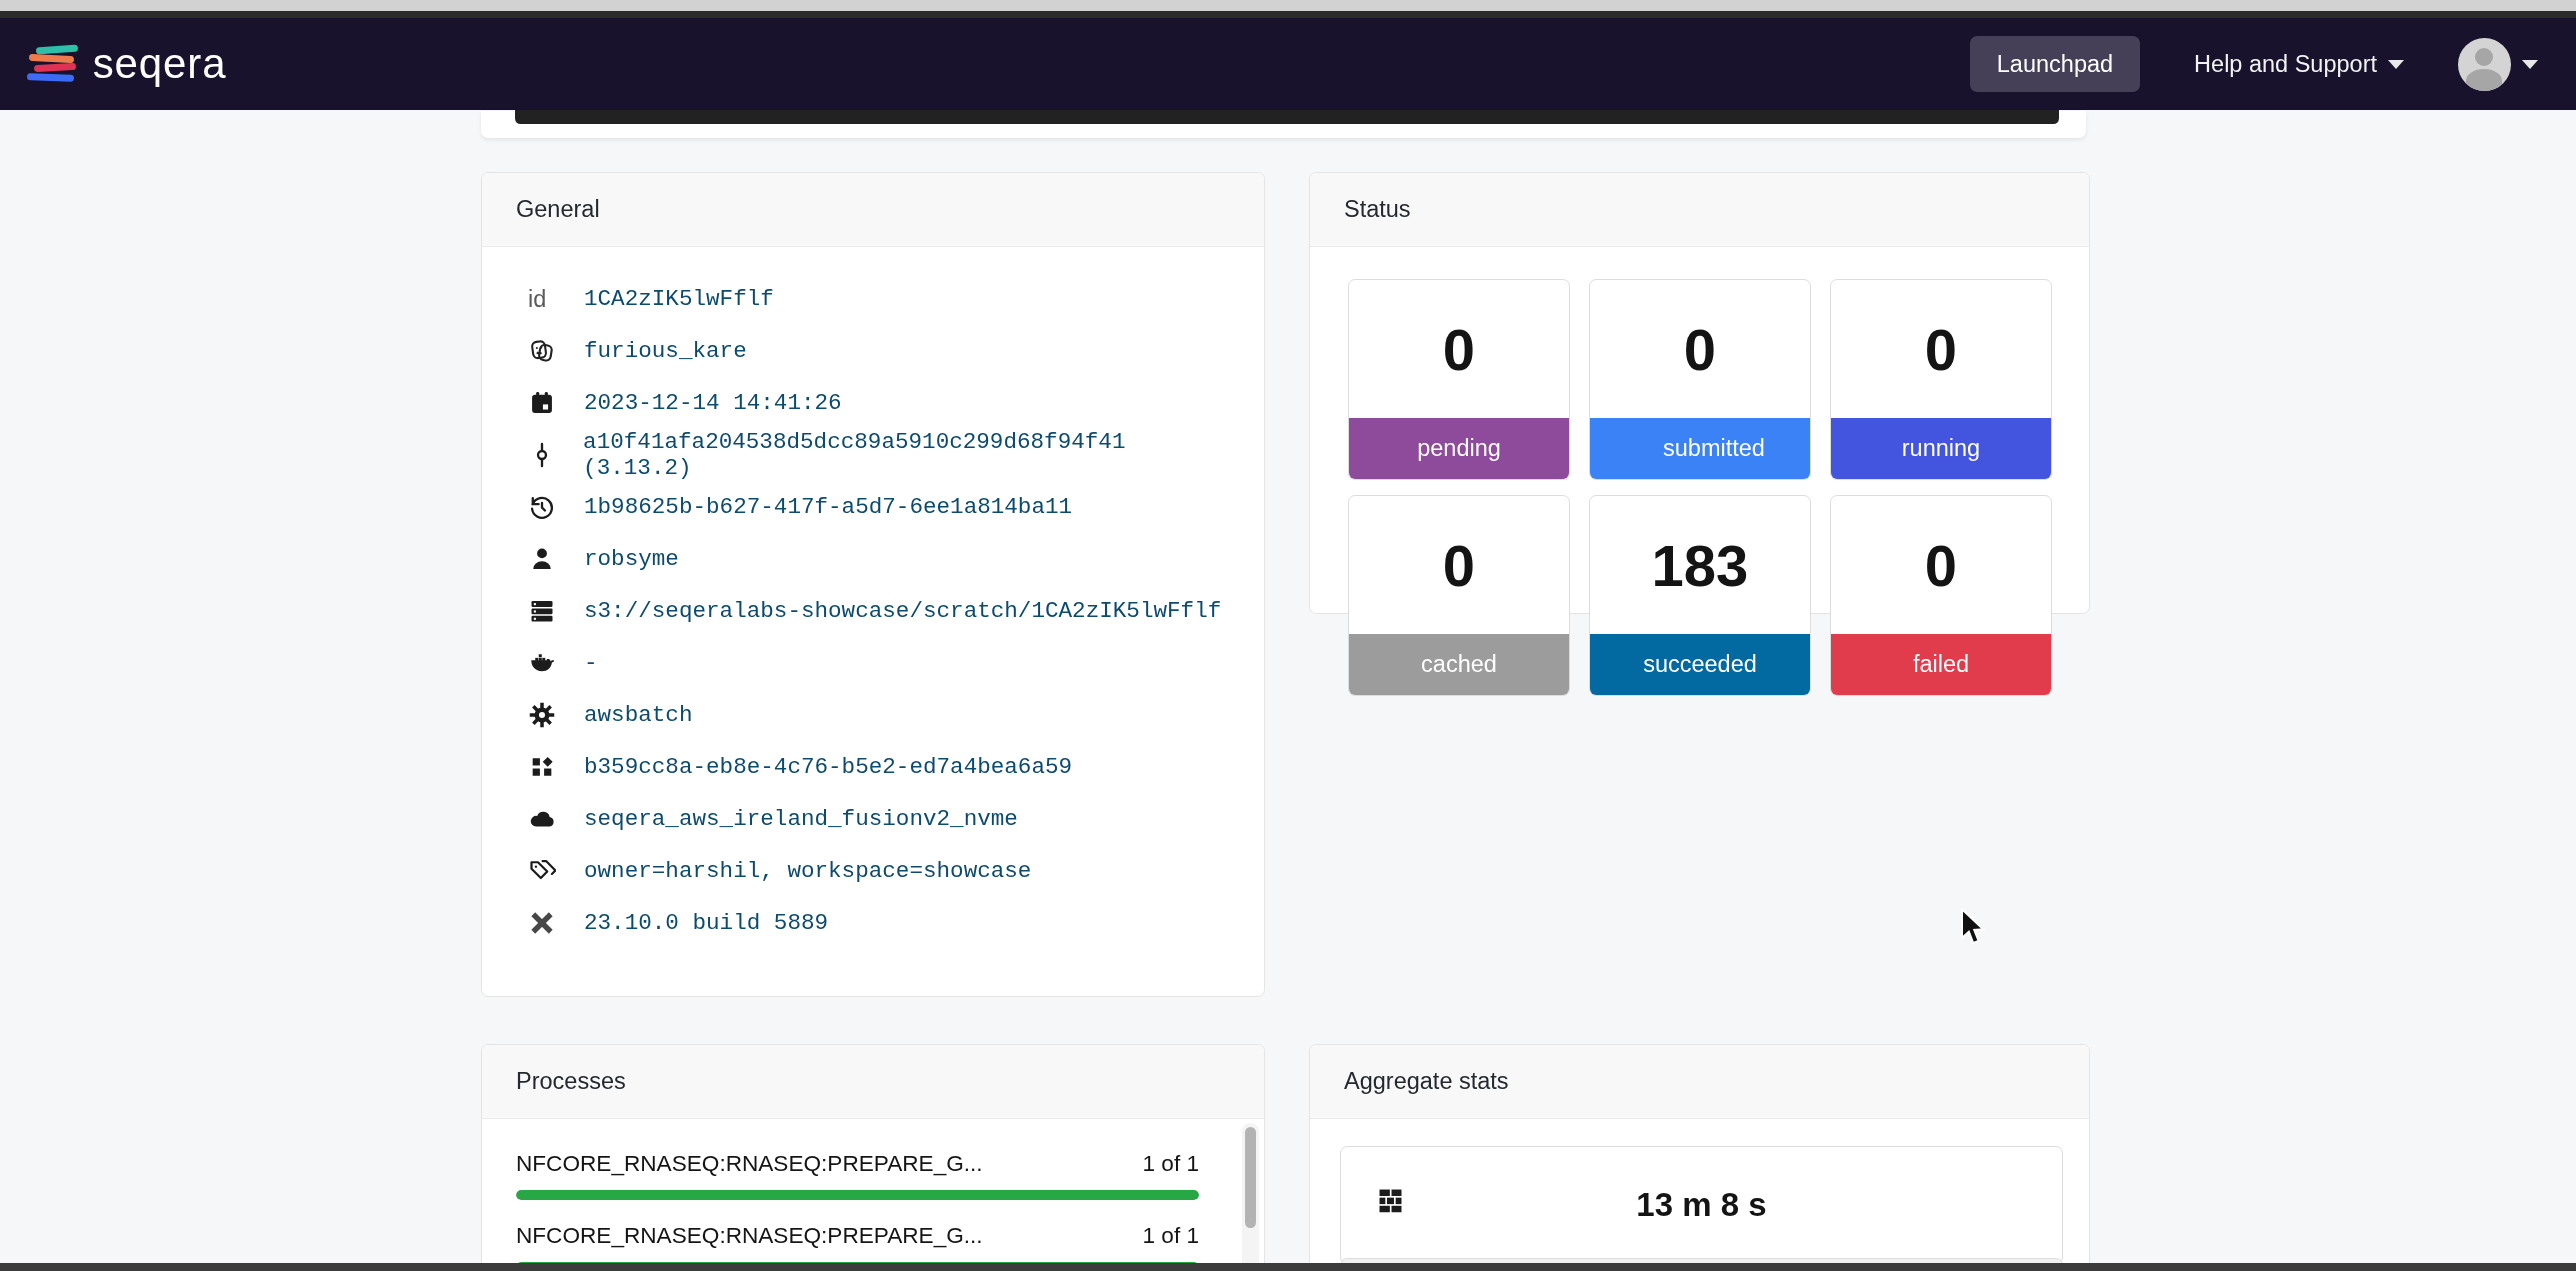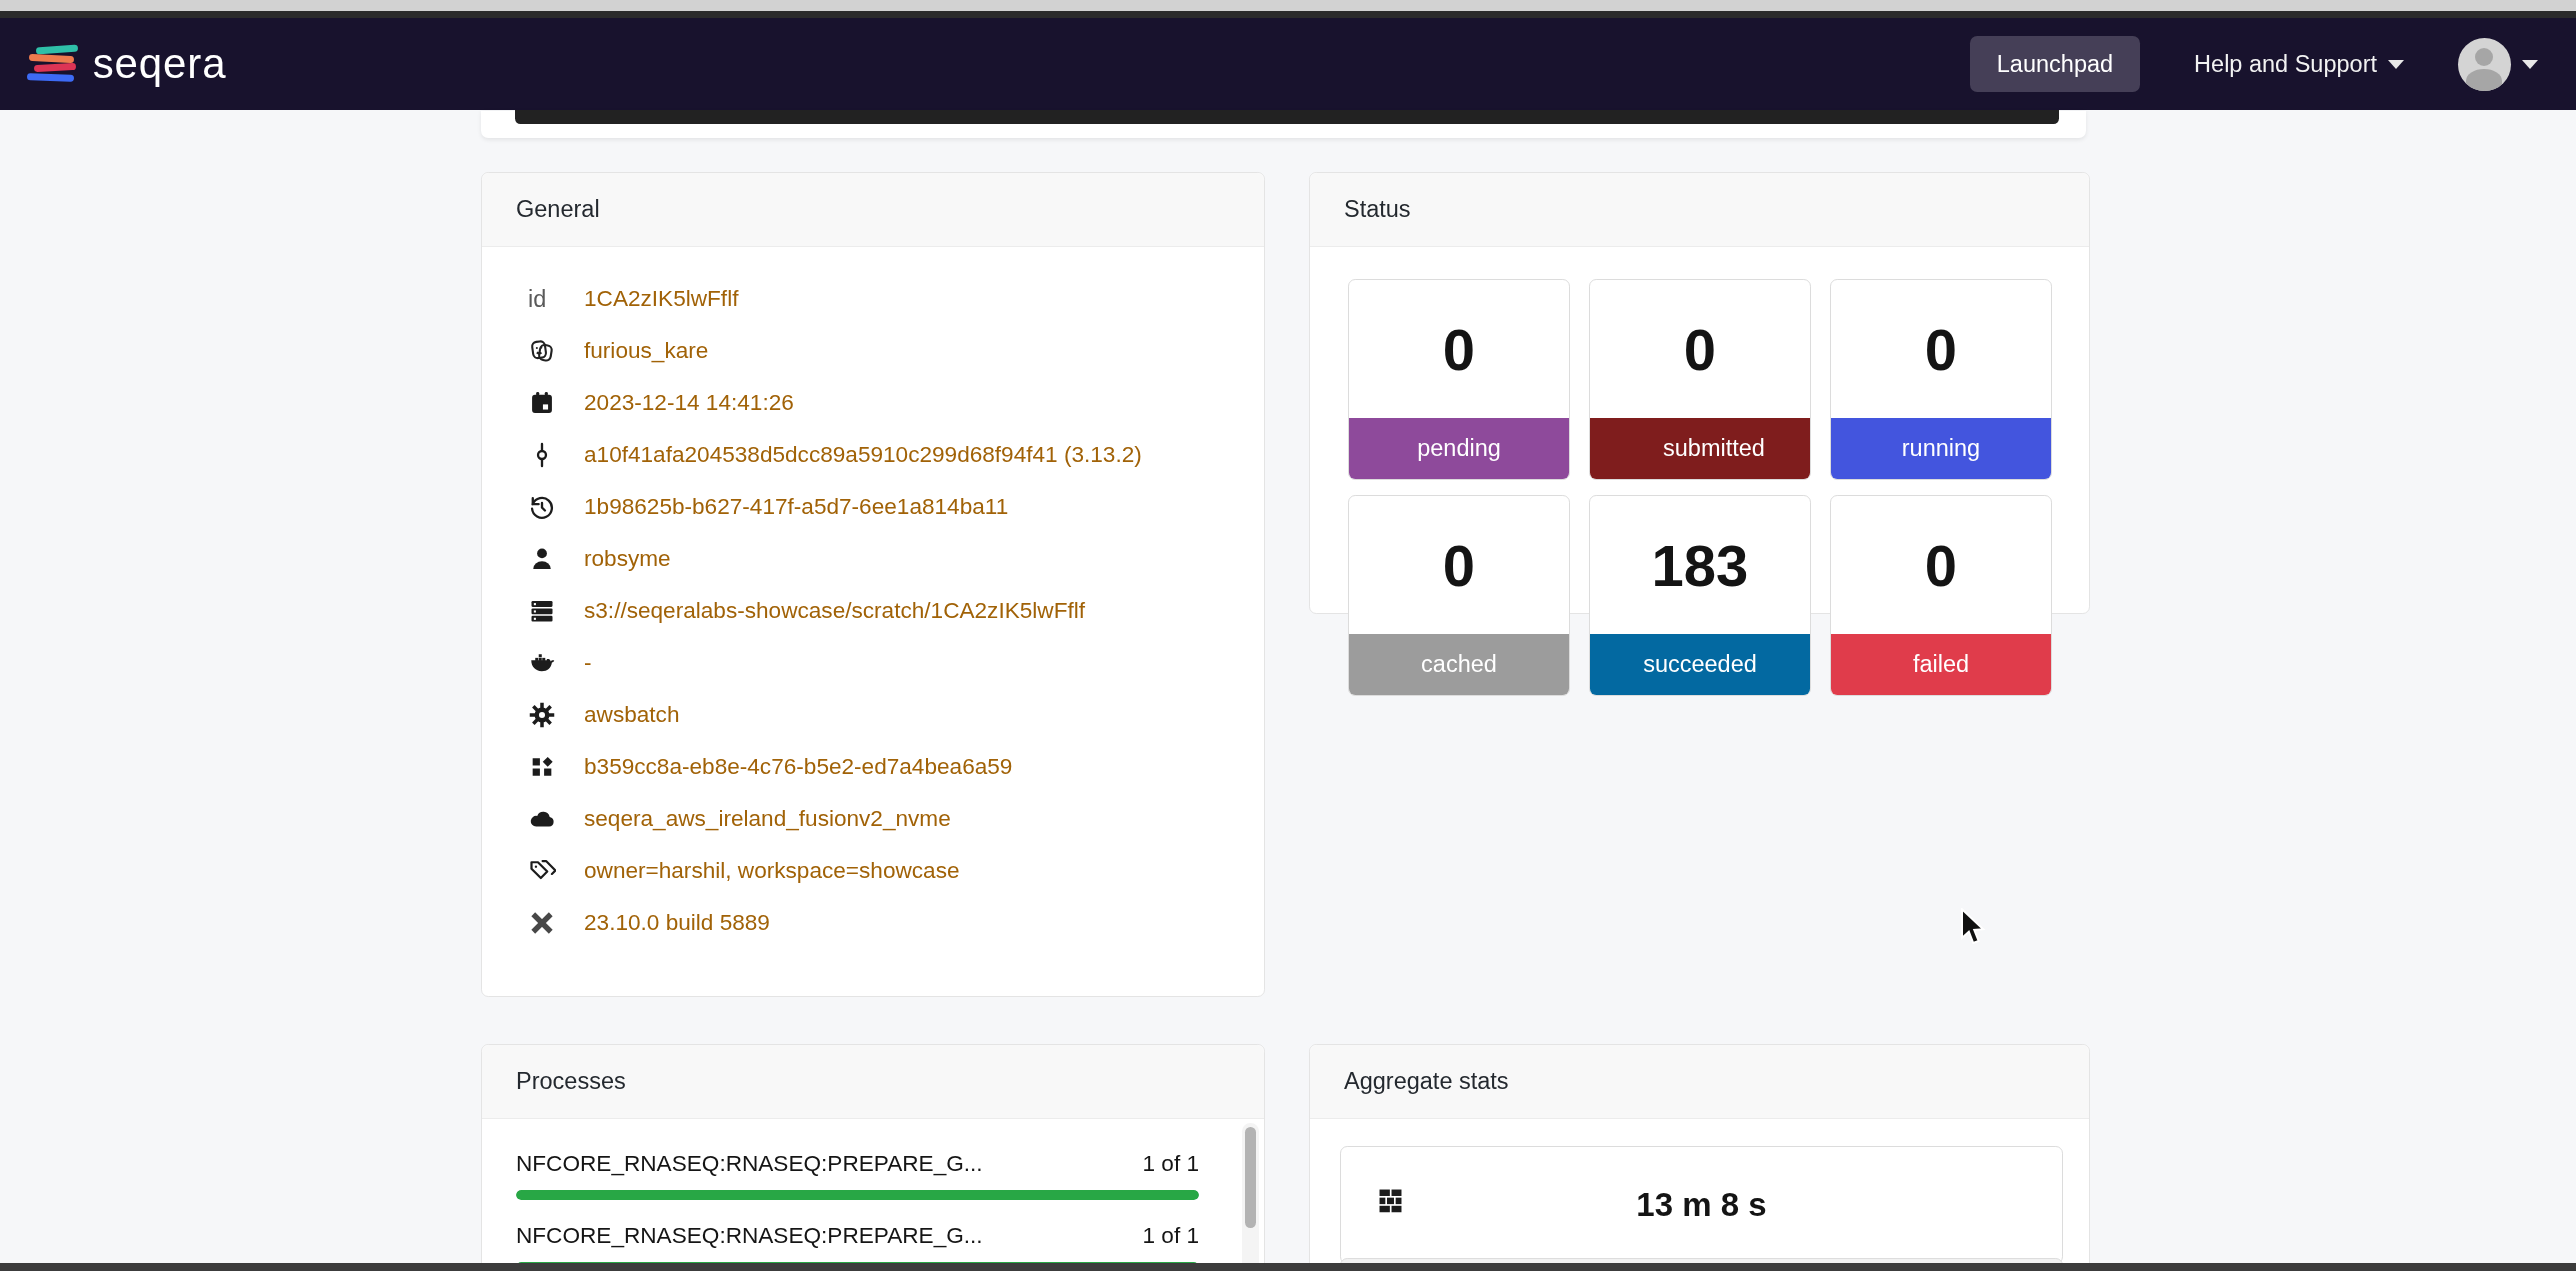--- a/index.html
+++ b/index.html
@@ -41,21 +41,21 @@
               border-radius:0 0 7.2px 7.2px; box-shadow:0 1.8px 4.5px rgba(0,0,0,0.08); }
   .terminal-block { position:absolute; left:34px; top:-0.9px; width:1544px; height:13.6px; background:#222222; border-radius:0 0 5.4px 5.4px; }
 
   
   .general-card { left:481px; top:172px; width:784px; height:825px; }
   .general-body { padding:26px 27px 0 34px; }
   .g-row { height:52px; display:flex; align-items:center;margin-left:12px; }
   .g-ico { width:56px; display:flex; align-items:center; color:#222; }
   .g-ico svg { width:28px; height:28px; }
   .g-id { font-size:23.5px; color:#5a5a5a; }
-  .g-val { font-size:22.6px; color:#a16207; }
+  .g-val { font-size:22.6px; color:#0c4a6e;font-family:Liberation Mono, monospace; }
 
   
   .status-card { left:1309px; top:172px; width:781px; height:442px; }
   .tiles { display:grid; grid-template-columns:repeat(3,222px); gap:15.4px 19px; margin:32px 0 0 38px; }
   .tile { width:222px; height:201px; border:0.9px solid #dcdcdc; border-radius:7.2px; background:#fff;
           display:flex; flex-direction:column; overflow:hidden; cursor:pointer; }
   .tile-num { flex:1; display:flex; align-items:center; justify-content:center; font-size:58px; font-weight:600; color:#141414; }
   .tile-label { height:61px; display:flex; align-items:center; justify-content:center; color:#fff; font-size:23.5px; }
 
   
@@ -263,21 +263,21 @@
 
   <div class="card status-card">
     <div class="card-header">Status</div>
     <div class="tiles">
       <div class="tile">
         <div class="tile-num">0</div>
         <div class="tile-label" style="background-color: rgb(142, 74, 155);">pending</div>
       </div>
       <div class="tile">
         <div class="tile-num">0</div>
-        <div class="tile-label" style="background-color: #7f1d1d; padding-left: 28px;">submitted</div>
+        <div class="tile-label" style="background-color: #3b82f6; padding-left: 28px;">submitted</div>
       </div>
       <div class="tile">
         <div class="tile-num">0</div>
         <div class="tile-label" style="background-color: rgb(67, 85, 222);">running</div>
       </div>
       <div class="tile">
         <div class="tile-num">0</div>
         <div class="tile-label" style="background-color: rgb(156, 156, 156);">cached</div>
       </div>
       <div class="tile">

